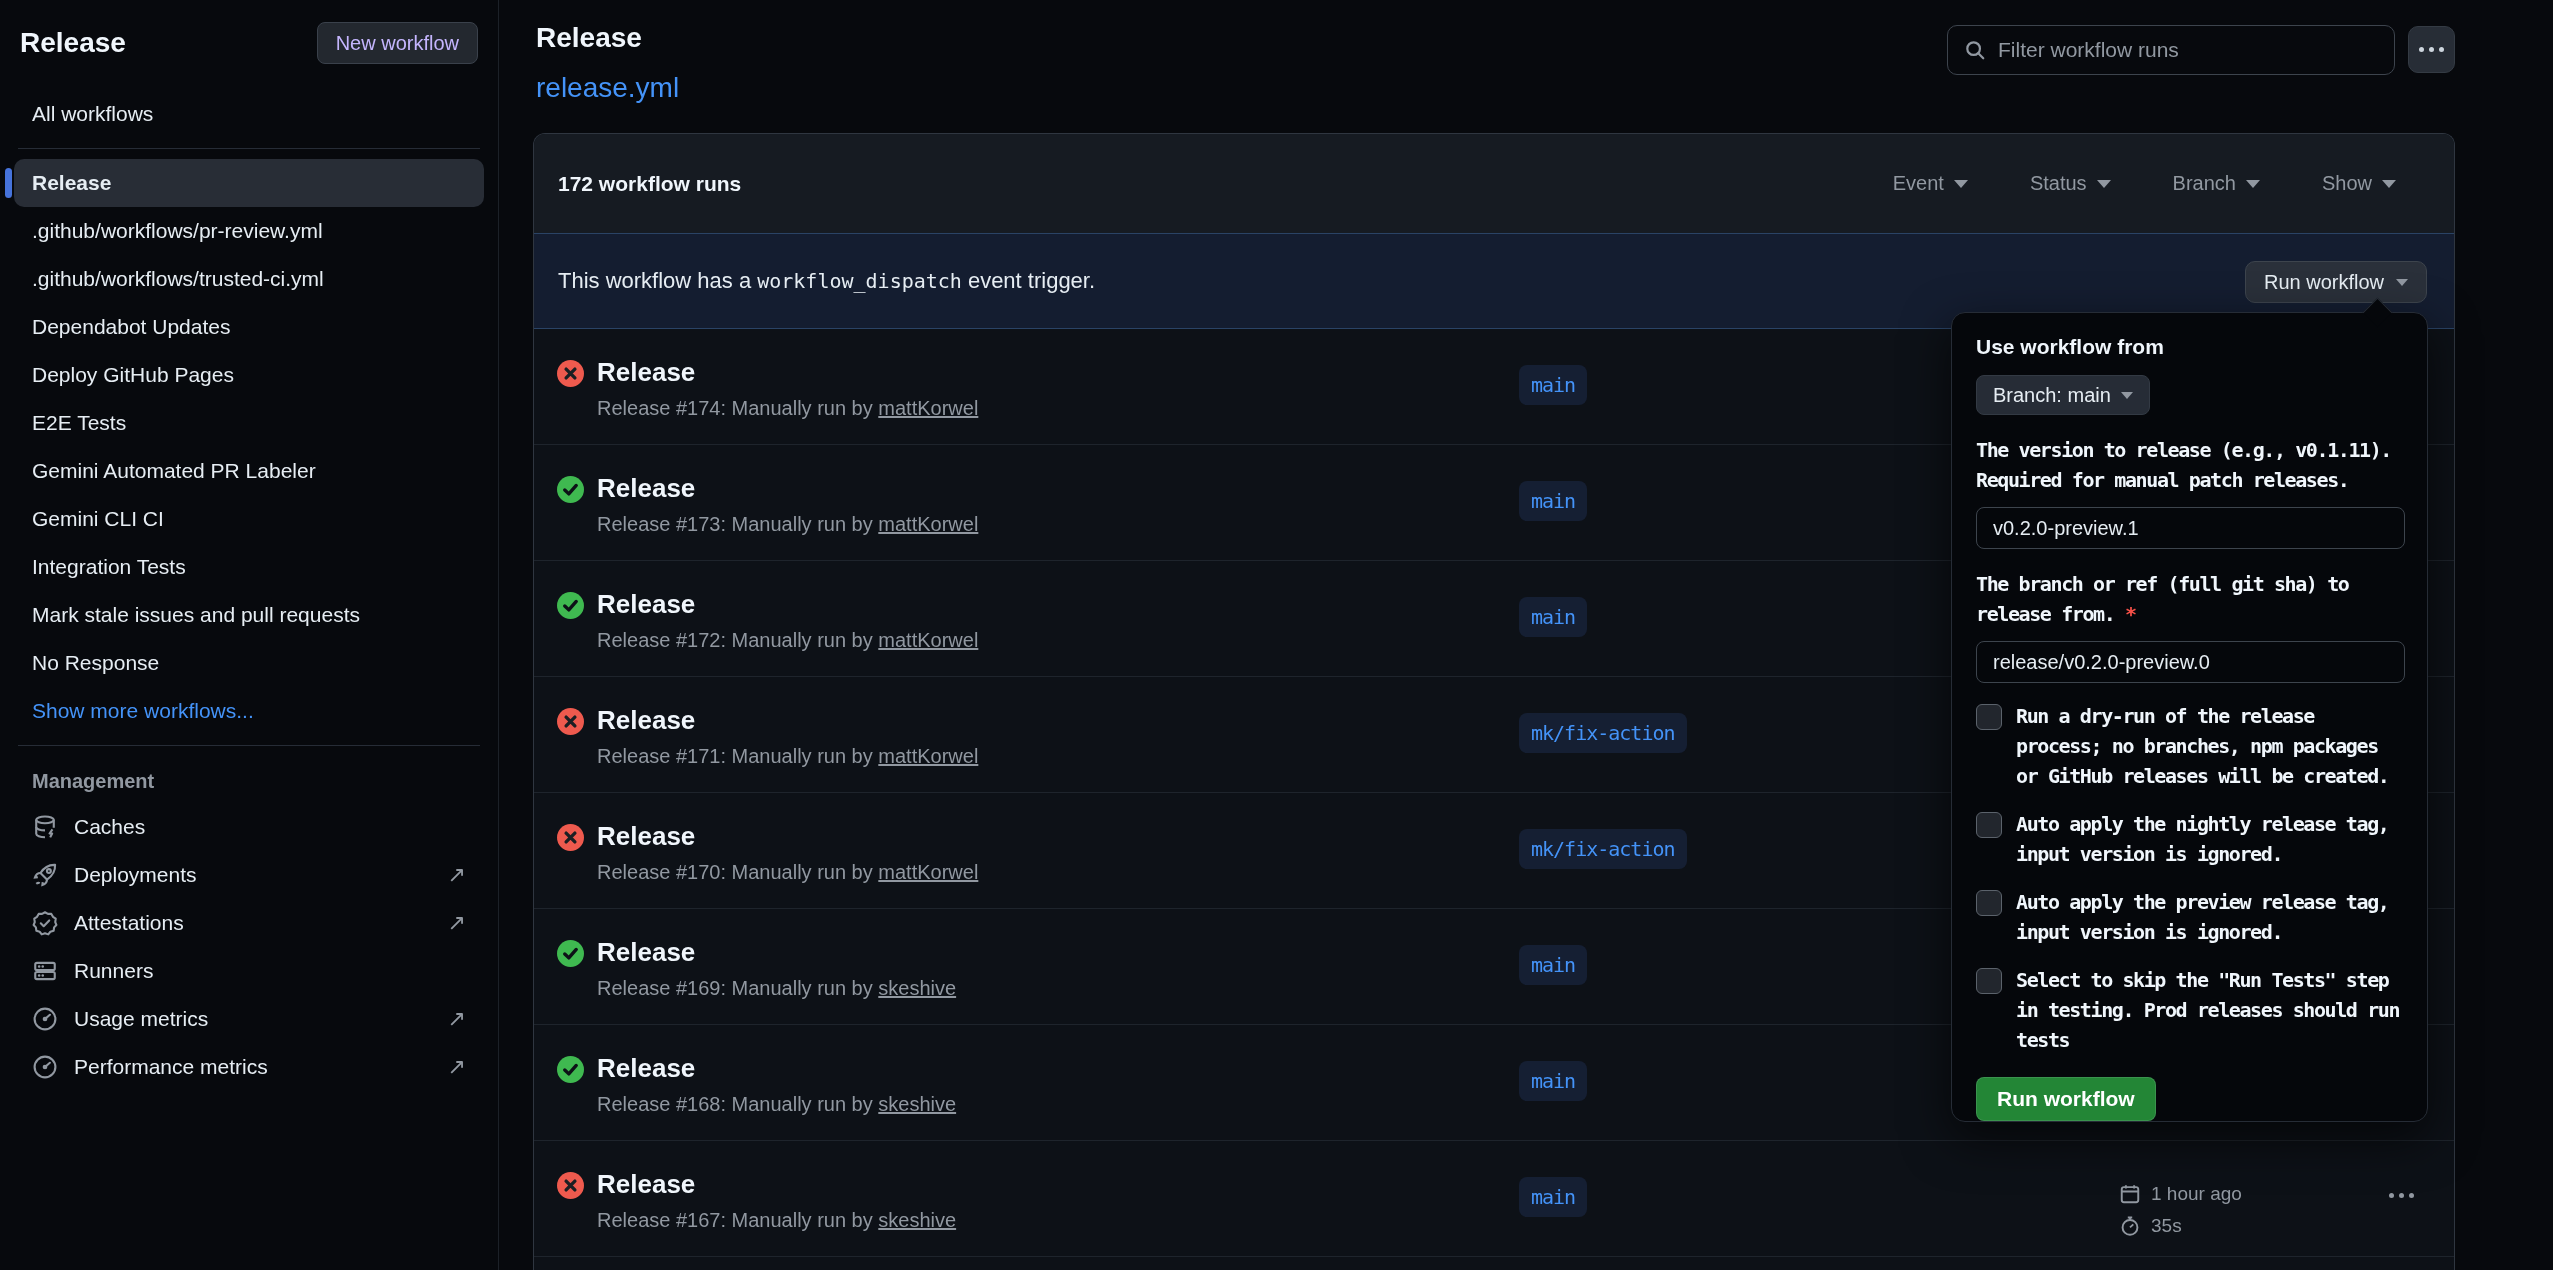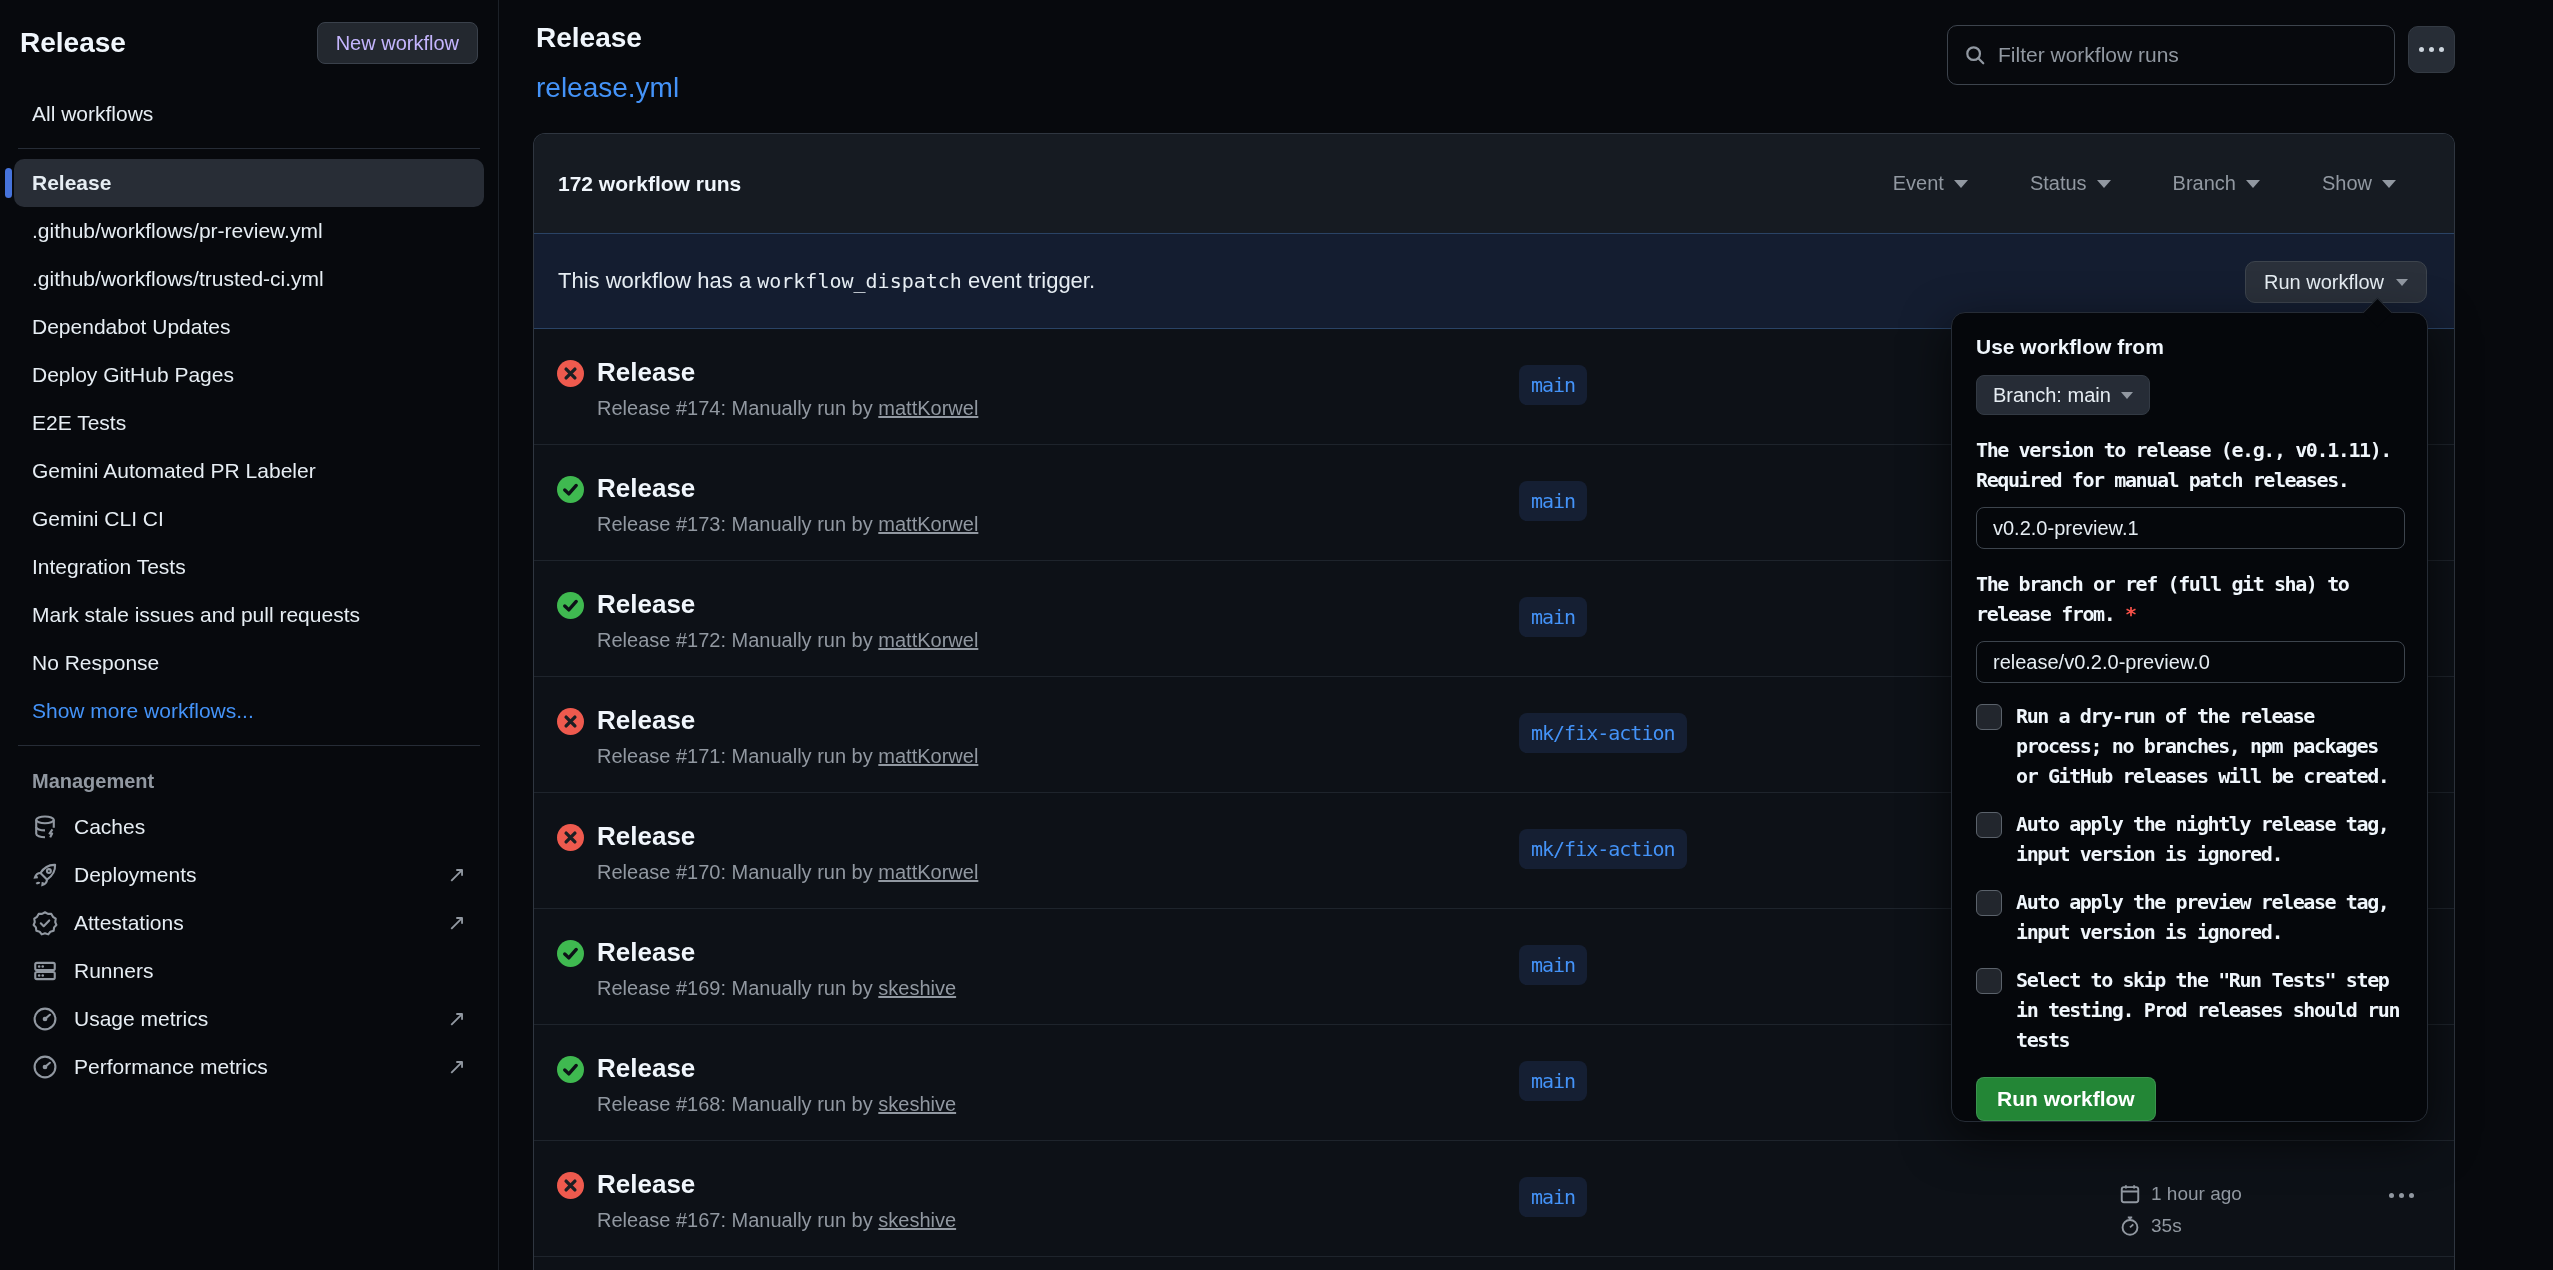--- a/index.html
+++ b/index.html
@@ -39,21 +39,21 @@
   .mgmt-heading { font-size:20px; font-weight:700; color:#9198a1; padding:14px 18px 10px 18px; }
   .mgmt-item { height:48px; display:flex; align-items:center; gap:16px; padding:0 18px; font-size:21px; border-radius:10px; cursor:pointer; }
   .mgmt-item .mi { width:26px; height:26px; color:#9198a1; flex:0 0 auto; display:flex; }
   .mgmt-item .mi svg { width:26px; height:26px; }
   .mgmt-item .ext { margin-left:auto; color:#9198a1; font-size:22px; }
 
   
   .main-title { position:absolute; left:536px; top:22px; font-size:28px; font-weight:700; color:#f0f6fc; }
   .file-link { position:absolute; left:536px; top:72px; font-size:28px; color:#4493f8; text-decoration:none; cursor:pointer; }
   .filter-wrap {
-    position:absolute; left:1947px; top:25px; width:448px; height:60px;
+    position:absolute; left:1947px; top:25px; width:448px; height:50px;
     border:1px solid #3d444d; border-radius:10px; display:flex; align-items:center; gap:12px; padding:0 16px;
   }
   .filter-wrap svg { width:22px; height:22px; color:#9198a1; flex:0 0 auto; }
   .filter-input {
     background:transparent; border:none; outline:none; color:#e6edf3;
     font-size:21px; width:100%; font-family:"Liberation Sans", sans-serif;
   }
   .filter-input::placeholder { color:#9198a1; }
   .kebab-btn {
     position:absolute; left:2408px; top:26px; width:47px; height:47px;

